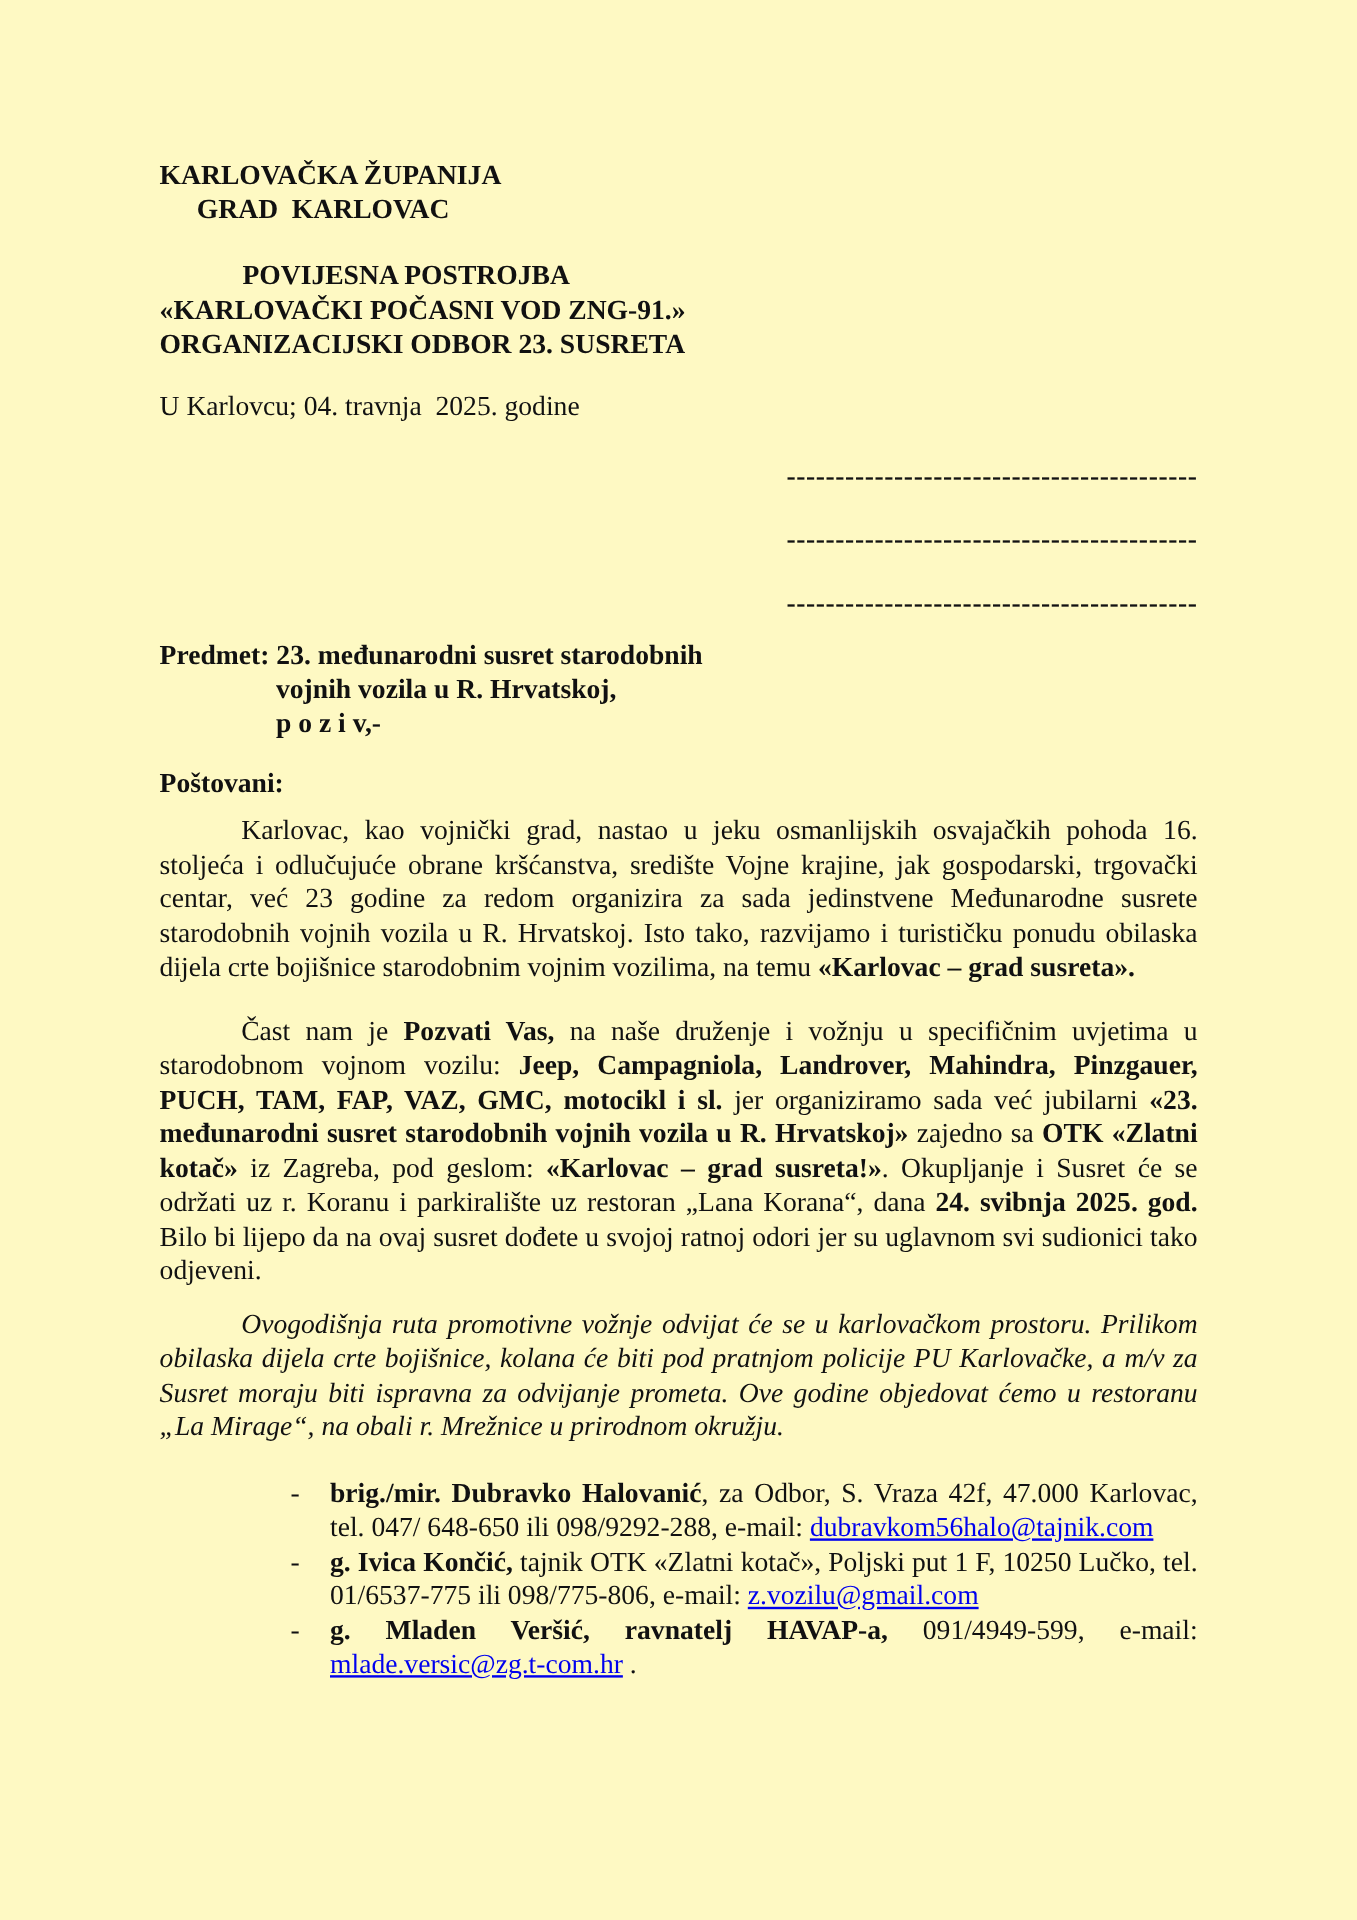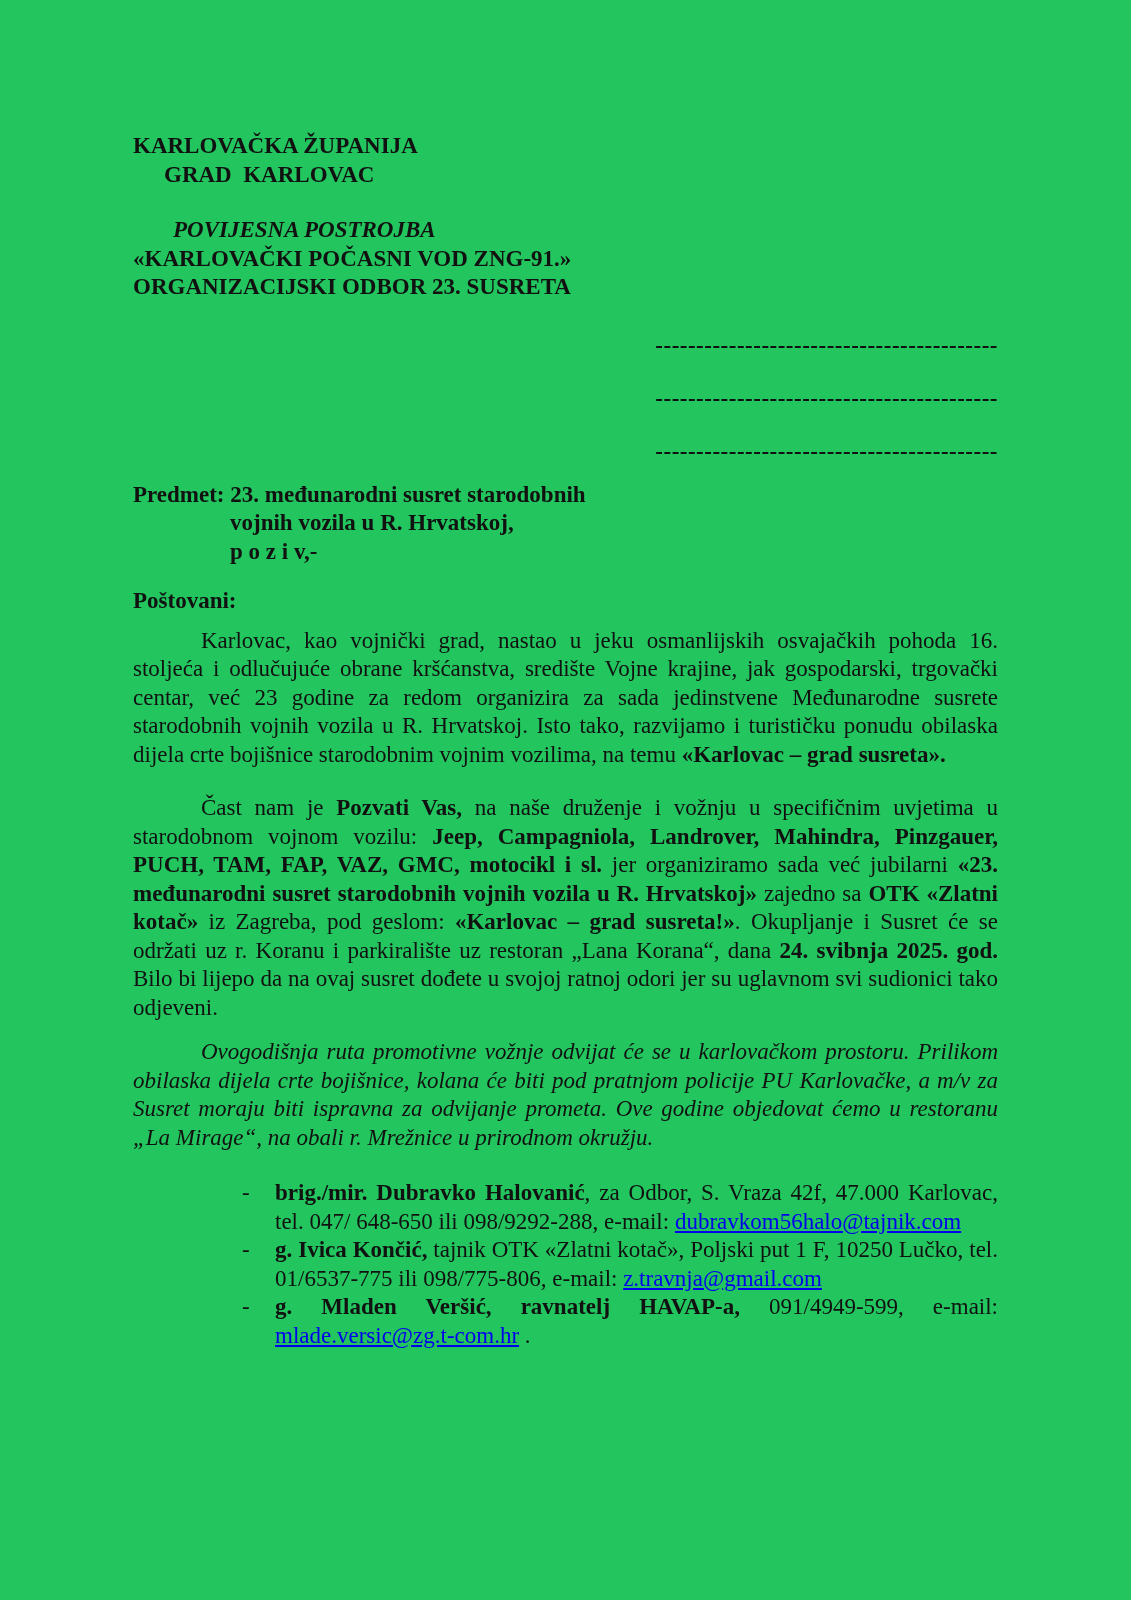--- a/index.html
+++ b/index.html
@@ -1,34 +1,34 @@
 <!DOCTYPE html>
 <html><head>
 <meta charset="utf-8">
 <style>
   html, body { margin: 0; padding: 0; background: #ffffff; }
   .page {
     position: relative;
     width: 1131px;
     height: 1600px;
     box-sizing: border-box;
-    background: #22c55e;
+    background: #fef9c3;
     padding: 132px 133px 0 133px;
     font-family: "Liberation Serif", "DejaVu Serif", serif;
     font-size: 23px;
     line-height: 28.5px;
     color: #111111;
     overflow: hidden;
   }
   .b, .bold { font-weight: bold; }
   .prewrap { white-space: pre-wrap; }
 
   .header-block1 .indent-city { margin-left: 31px; }
   .header-block2 { margin-top: 27px; }
-  .header-block2 .indent-unit { margin-left: 40px; font-style: italic; }
+  .header-block2 .indent-unit { margin-left: 69px; }
   .dateline { margin-top: 23px; }
 
   .separator { margin-top: 30px; text-align: right; }
   .dash-line {
     height: 29px;
     margin-bottom: 24px;
     letter-spacing: 0.5px;
     font-weight: bold;
     overflow: hidden;
   }
@@ -75,20 +75,21 @@
     <div class="bold prewrap">KARLOVAČKA ŽUPANIJA</div>
     <div class="bold prewrap indent-city">GRAD  KARLOVAC</div>
   </div>
 
   <div class="header-block2">
     <div class="bold prewrap indent-unit">POVIJESNA POSTROJBA</div>
     <div class="bold prewrap">«KARLOVAČKI POČASNI VOD ZNG-91.»</div>
     <div class="bold prewrap">ORGANIZACIJSKI ODBOR 23. SUSRETA</div>
   </div>
 
+  <div class="dateline prewrap">U Karlovcu; 04. travnja  2025. godine</div>
 
   <div class="separator">
     <div class="dash-line">------------------------------------------</div>
     <div class="dash-line">------------------------------------------</div>
     <div class="dash-line">------------------------------------------</div>
   </div>
 
   <div class="subject">
     <div class="prewrap">Predmet: 23. međunarodni susret starodobnih</div>
     <div class="prewrap cont">vojnih vozila u R. Hrvatskoj,</div>
@@ -102,21 +103,21 @@
   <p class="body-par p3"><span>Ovogodišnja ruta promotivne vožnje odvijat će se u karlovačkom prostoru. Prilikom obilaska dijela crte bojišnice, kolana će biti pod pratnjom policije PU Karlovačke, a m/v za Susret moraju biti ispravna za odvijanje prometa. Ove godine objedovat ćemo u restoranu „La Mirage“, na obali r. Mrežnice u prirodnom okružju.</span></p>
 
 
   <ul class="contact-list">
     <li class="contact-item">
       <span class="marker">-</span>
       <span class="li-text"><span class="b">brig./mir. Dubravko Halovanić</span><span>, za Odbor, S. Vraza 42f, 47.000 Karlovac, tel. 047/ 648-650 ili 098/9292-288, e-mail: </span><a class="email-link">dubravkom56halo@tajnik.com</a></span>
     </li>
     <li class="contact-item">
       <span class="marker">-</span>
-      <span class="li-text"><span class="b">g. Ivica Končić,</span><span> tajnik OTK «Zlatni kotač», Poljski put 1 F, 10250 Lučko, tel. 01/6537-775 ili 098/775-806, e-mail: </span><a class="email-link">z.travnja@gmail.com</a></span>
+      <span class="li-text"><span class="b">g. Ivica Končić,</span><span> tajnik OTK «Zlatni kotač», Poljski put 1 F, 10250 Lučko, tel. 01/6537-775 ili 098/775-806, e-mail: </span><a class="email-link">z.vozilu@gmail.com</a></span>
     </li>
     <li class="contact-item">
       <span class="marker">-</span>
       <span class="li-text"><span class="b">g. Mladen Veršić, ravnatelj HAVAP-a,</span><span> 091/4949-599, e-mail: </span><a class="email-link">mlade.versic@zg.t-com.hr</a><span> .</span></span>
     </li>
   </ul>
 
 </div>
 
 </body></html>

